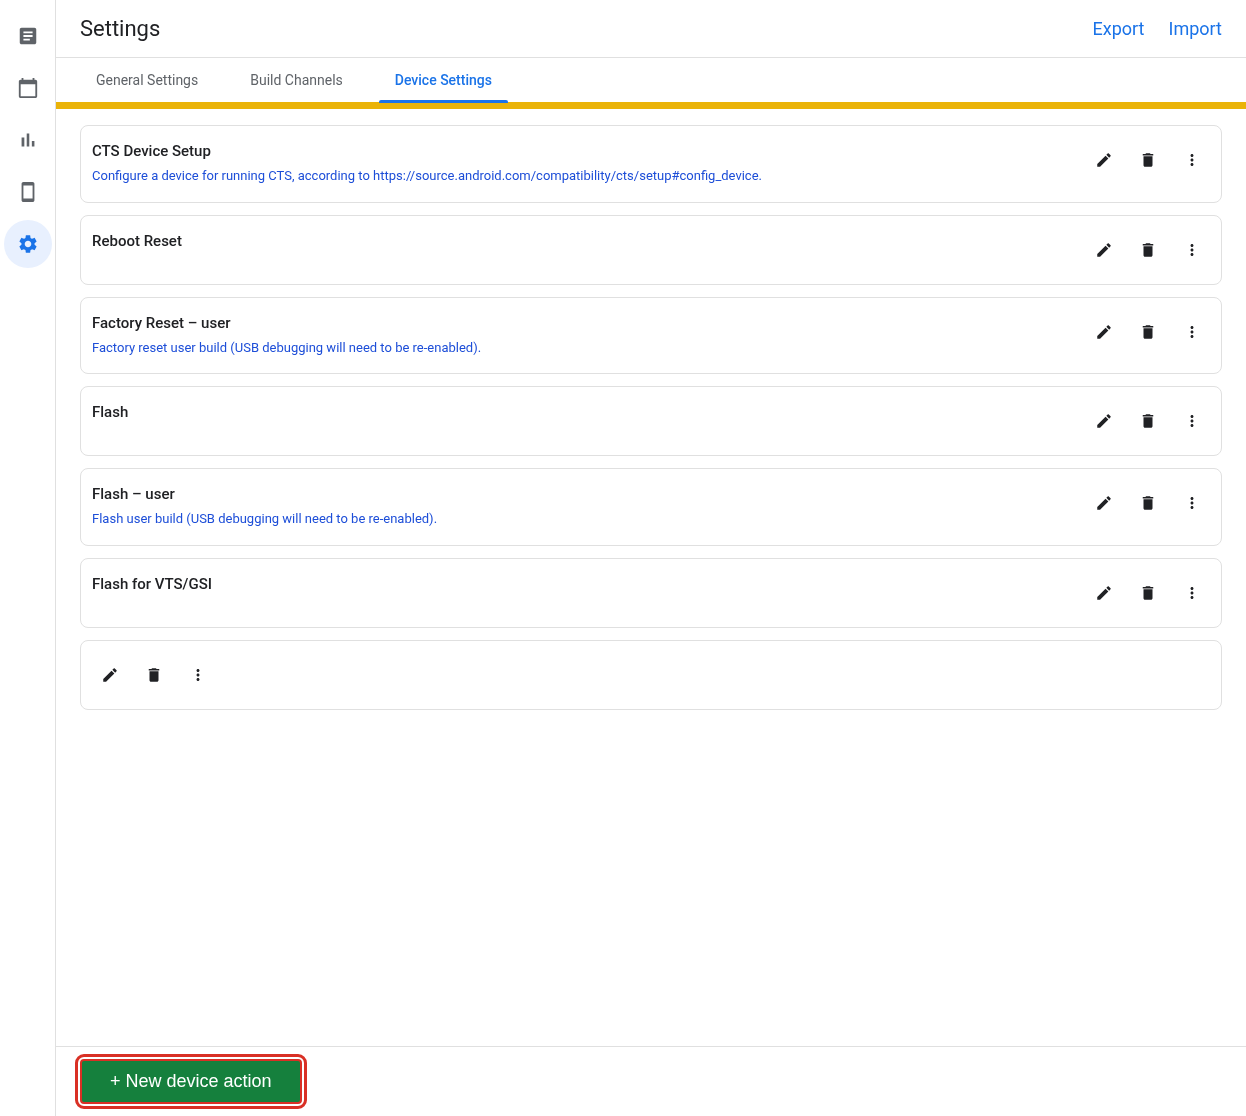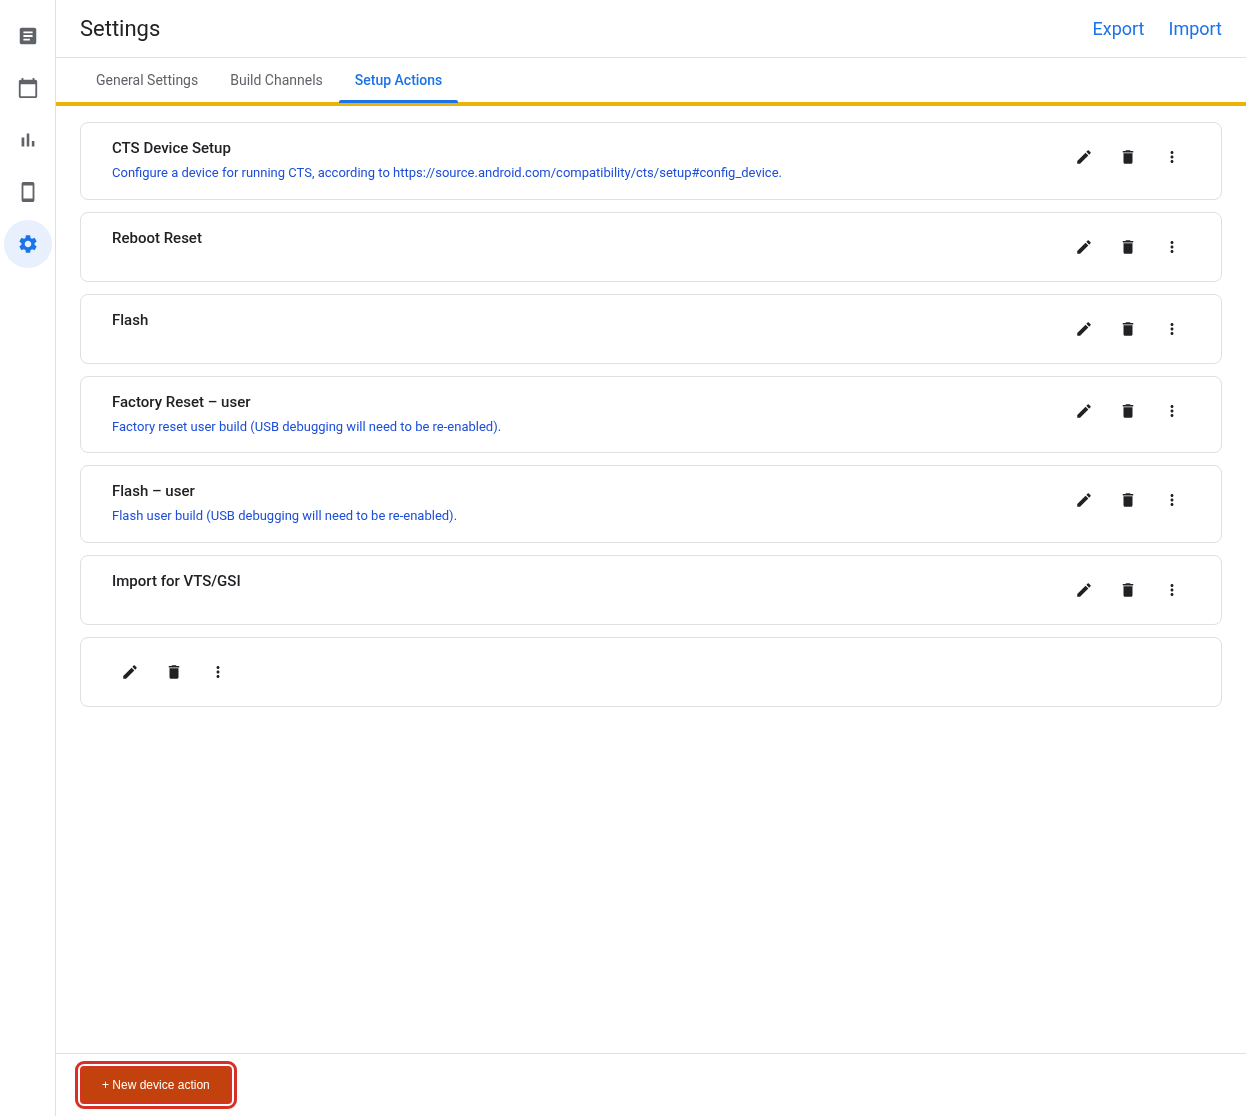--- a/index.html
+++ b/index.html
@@ -72,22 +72,23 @@
       font-size: 18px;
       color: #1a73e8;
       cursor: pointer;
       text-decoration: none;
     }
 
     
     .tabs {
       display: flex;
       padding: 0 24px;
-      border-bottom: 4px solid #eab308;
+      border-bottom: 7px solid #eab308;
       flex-shrink: 0;
+      gap: 20px;
     }
     .tab {
       padding: 14px 16px;
       font-size: 14px;
       color: #5f6368;
       cursor: pointer;
       position: relative;
       white-space: nowrap;
     }
     .tab.active {
@@ -110,21 +111,21 @@
       flex: 1;
       overflow-y: auto;
       padding: 16px 24px;
       padding-bottom: 80px;
     }
 
     
     .action-card {
       border: 1px solid #e0e0e0;
       border-radius: 8px;
-      padding: 16px 31px;
+      padding: 16px 11px;
       margin-bottom: 12px;
       display: flex;
       align-items: flex-start;
       justify-content: space-between;
       background: #fff;
     }
     .action-card-content {
       flex: 1;
       padding-right: 24px;
     }
@@ -165,26 +166,26 @@
       bottom: 0;
       left: 56px;
       right: 0;
       background: #fff;
       border-top: 1px solid #e0e0e0;
       padding: 12px 24px;
       display: flex;
       align-items: center;
     }
     .new-action-btn {
-      background: #c2410c;
+      background: #15803d;
       color: #fff;
       border: 2px solid #d93025;
       border-radius: 4px;
-      padding: 10px 20px;
-      font-size: 12px;
+      padding: 10px 28px;
+      font-size: 18px;
       font-weight: 500;
       cursor: pointer;
       outline: 3px solid #d93025;
       outline-offset: 2px;
     }
 
     
     .sidebar svg { width: 22px; height: 22px; }
   </style>
 </head>
@@ -224,21 +225,21 @@
     <h1 class="header-title">Settings</h1>
     <div class="header-actions">
       <a class="header-link">Export</a>
       <a class="header-link">Import</a>
     </div>
   </div>
 
   <div class="tabs">
     <div class="tab">General Settings</div>
     <div class="tab">Build Channels</div>
-    <div class="tab active">Setup Actions</div>
+    <div class="tab active">Device Settings</div>
   </div>
 
   <div class="content">
 
     <div id="actions-container">
         <div class="action-card">
           <div class="action-card-content">
             <div class="action-card-title">CTS Device Setup</div>
             <div class="action-card-desc">Configure a device for running CTS, according to https://source.android.com/compatibility/cts/setup#config_device.</div>
           </div>
@@ -277,42 +278,20 @@
             </button>
             <button class="icon-btn" title="More options">
               <svg viewBox="0 0 24 24" width="18" height="18" fill="currentColor">
                 <path d="M12 8c1.1 0 2-.9 2-2s-.9-2-2-2-2 .9-2 2 .9 2 2 2zm0 2c-1.1 0-2 .9-2 2s.9 2 2 2 2-.9 2-2-.9-2-2-2zm0 6c-1.1 0-2 .9-2 2s.9 2 2 2 2-.9 2-2-.9-2-2-2z"></path>
               </svg>
             </button>
           </div>
         </div>
         <div class="action-card">
           <div class="action-card-content">
-            <div class="action-card-title">Flash</div>
-          </div>
-          <div class="action-card-buttons">
-            <button class="icon-btn" title="Edit">
-              <svg viewBox="0 0 24 24" width="18" height="18" fill="currentColor">
-                <path d="M3 17.25V21h3.75L17.81 9.94l-3.75-3.75L3 17.25zM20.71 7.04c.39-.39.39-1.02 0-1.41l-2.34-2.34c-.39-.39-1.02-.39-1.41 0l-1.83 1.83 3.75 3.75 1.83-1.83z"></path>
-              </svg>
-            </button>
-            <button class="icon-btn" title="Delete">
-              <svg viewBox="0 0 24 24" width="18" height="18" fill="currentColor">
-                <path d="M6 19c0 1.1.9 2 2 2h8c1.1 0 2-.9 2-2V7H6v12zM19 4h-3.5l-1-1h-5l-1 1H5v2h14V4z"></path>
-              </svg>
-            </button>
-            <button class="icon-btn" title="More options">
-              <svg viewBox="0 0 24 24" width="18" height="18" fill="currentColor">
-                <path d="M12 8c1.1 0 2-.9 2-2s-.9-2-2-2-2 .9-2 2 .9 2 2 2zm0 2c-1.1 0-2 .9-2 2s.9 2 2 2 2-.9 2-2-.9-2-2-2zm0 6c-1.1 0-2 .9-2 2s.9 2 2 2 2-.9 2-2-.9-2-2-2z"></path>
-              </svg>
-            </button>
-          </div>
-        </div>
-        <div class="action-card">
-          <div class="action-card-content">
             <div class="action-card-title">Factory Reset – user</div>
             <div class="action-card-desc">Factory reset user build (USB debugging will need to be re-enabled).</div>
           </div>
           <div class="action-card-buttons">
             <button class="icon-btn" title="Edit">
               <svg viewBox="0 0 24 24" width="18" height="18" fill="currentColor">
                 <path d="M3 17.25V21h3.75L17.81 9.94l-3.75-3.75L3 17.25zM20.71 7.04c.39-.39.39-1.02 0-1.41l-2.34-2.34c-.39-.39-1.02-.39-1.41 0l-1.83 1.83 3.75 3.75 1.83-1.83z"></path>
               </svg>
             </button>
             <button class="icon-btn" title="Delete">
@@ -322,20 +301,42 @@
             </button>
             <button class="icon-btn" title="More options">
               <svg viewBox="0 0 24 24" width="18" height="18" fill="currentColor">
                 <path d="M12 8c1.1 0 2-.9 2-2s-.9-2-2-2-2 .9-2 2 .9 2 2 2zm0 2c-1.1 0-2 .9-2 2s.9 2 2 2 2-.9 2-2-.9-2-2-2zm0 6c-1.1 0-2 .9-2 2s.9 2 2 2 2-.9 2-2-.9-2-2-2z"></path>
               </svg>
             </button>
           </div>
         </div>
         <div class="action-card">
           <div class="action-card-content">
+            <div class="action-card-title">Flash</div>
+          </div>
+          <div class="action-card-buttons">
+            <button class="icon-btn" title="Edit">
+              <svg viewBox="0 0 24 24" width="18" height="18" fill="currentColor">
+                <path d="M3 17.25V21h3.75L17.81 9.94l-3.75-3.75L3 17.25zM20.71 7.04c.39-.39.39-1.02 0-1.41l-2.34-2.34c-.39-.39-1.02-.39-1.41 0l-1.83 1.83 3.75 3.75 1.83-1.83z"></path>
+              </svg>
+            </button>
+            <button class="icon-btn" title="Delete">
+              <svg viewBox="0 0 24 24" width="18" height="18" fill="currentColor">
+                <path d="M6 19c0 1.1.9 2 2 2h8c1.1 0 2-.9 2-2V7H6v12zM19 4h-3.5l-1-1h-5l-1 1H5v2h14V4z"></path>
+              </svg>
+            </button>
+            <button class="icon-btn" title="More options">
+              <svg viewBox="0 0 24 24" width="18" height="18" fill="currentColor">
+                <path d="M12 8c1.1 0 2-.9 2-2s-.9-2-2-2-2 .9-2 2 .9 2 2 2zm0 2c-1.1 0-2 .9-2 2s.9 2 2 2 2-.9 2-2-.9-2-2-2zm0 6c-1.1 0-2 .9-2 2s.9 2 2 2 2-.9 2-2-.9-2-2-2z"></path>
+              </svg>
+            </button>
+          </div>
+        </div>
+        <div class="action-card">
+          <div class="action-card-content">
             <div class="action-card-title">Flash – user</div>
             <div class="action-card-desc">Flash user build (USB debugging will need to be re-enabled).</div>
           </div>
           <div class="action-card-buttons">
             <button class="icon-btn" title="Edit">
               <svg viewBox="0 0 24 24" width="18" height="18" fill="currentColor">
                 <path d="M3 17.25V21h3.75L17.81 9.94l-3.75-3.75L3 17.25zM20.71 7.04c.39-.39.39-1.02 0-1.41l-2.34-2.34c-.39-.39-1.02-.39-1.41 0l-1.83 1.83 3.75 3.75 1.83-1.83z"></path>
               </svg>
             </button>
             <button class="icon-btn" title="Delete">
@@ -345,21 +346,21 @@
             </button>
             <button class="icon-btn" title="More options">
               <svg viewBox="0 0 24 24" width="18" height="18" fill="currentColor">
                 <path d="M12 8c1.1 0 2-.9 2-2s-.9-2-2-2-2 .9-2 2 .9 2 2 2zm0 2c-1.1 0-2 .9-2 2s.9 2 2 2 2-.9 2-2-.9-2-2-2zm0 6c-1.1 0-2 .9-2 2s.9 2 2 2 2-.9 2-2-.9-2-2-2z"></path>
               </svg>
             </button>
           </div>
         </div>
         <div class="action-card">
           <div class="action-card-content">
-            <div class="action-card-title">Import for VTS/GSI</div>
+            <div class="action-card-title">Flash for VTS/GSI</div>
           </div>
           <div class="action-card-buttons">
             <button class="icon-btn" title="Edit">
               <svg viewBox="0 0 24 24" width="18" height="18" fill="currentColor">
                 <path d="M3 17.25V21h3.75L17.81 9.94l-3.75-3.75L3 17.25zM20.71 7.04c.39-.39.39-1.02 0-1.41l-2.34-2.34c-.39-.39-1.02-.39-1.41 0l-1.83 1.83 3.75 3.75 1.83-1.83z"></path>
               </svg>
             </button>
             <button class="icon-btn" title="Delete">
               <svg viewBox="0 0 24 24" width="18" height="18" fill="currentColor">
                 <path d="M6 19c0 1.1.9 2 2 2h8c1.1 0 2-.9 2-2V7H6v12zM19 4h-3.5l-1-1h-5l-1 1H5v2h14V4z"></path>

